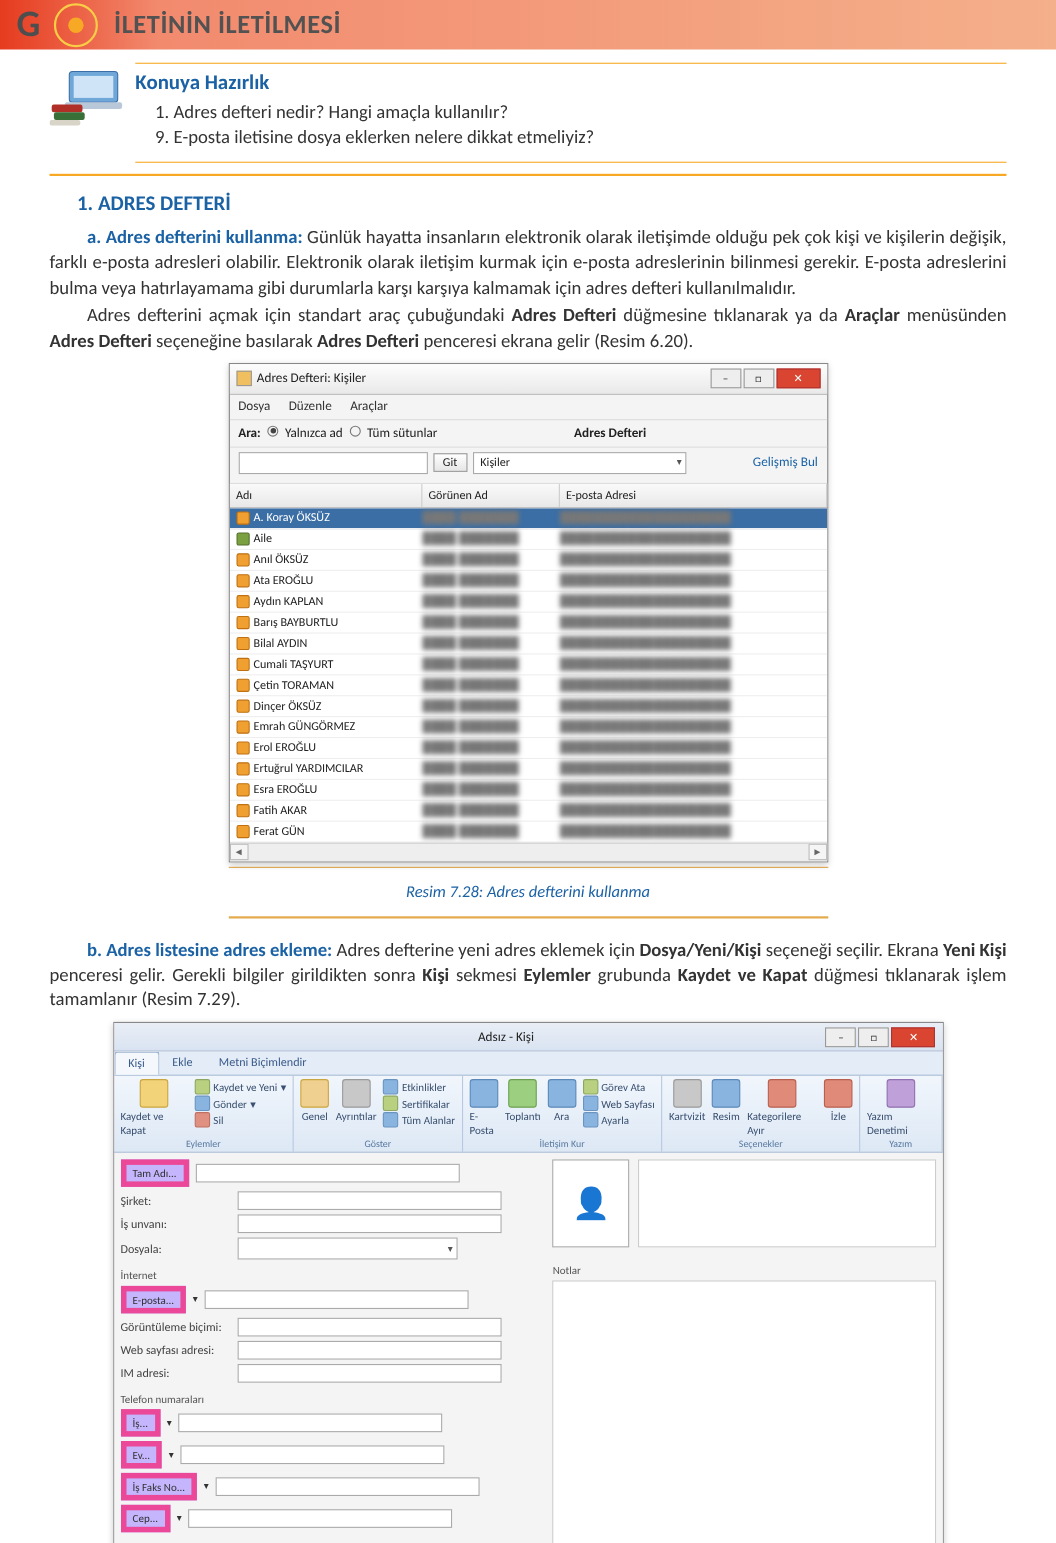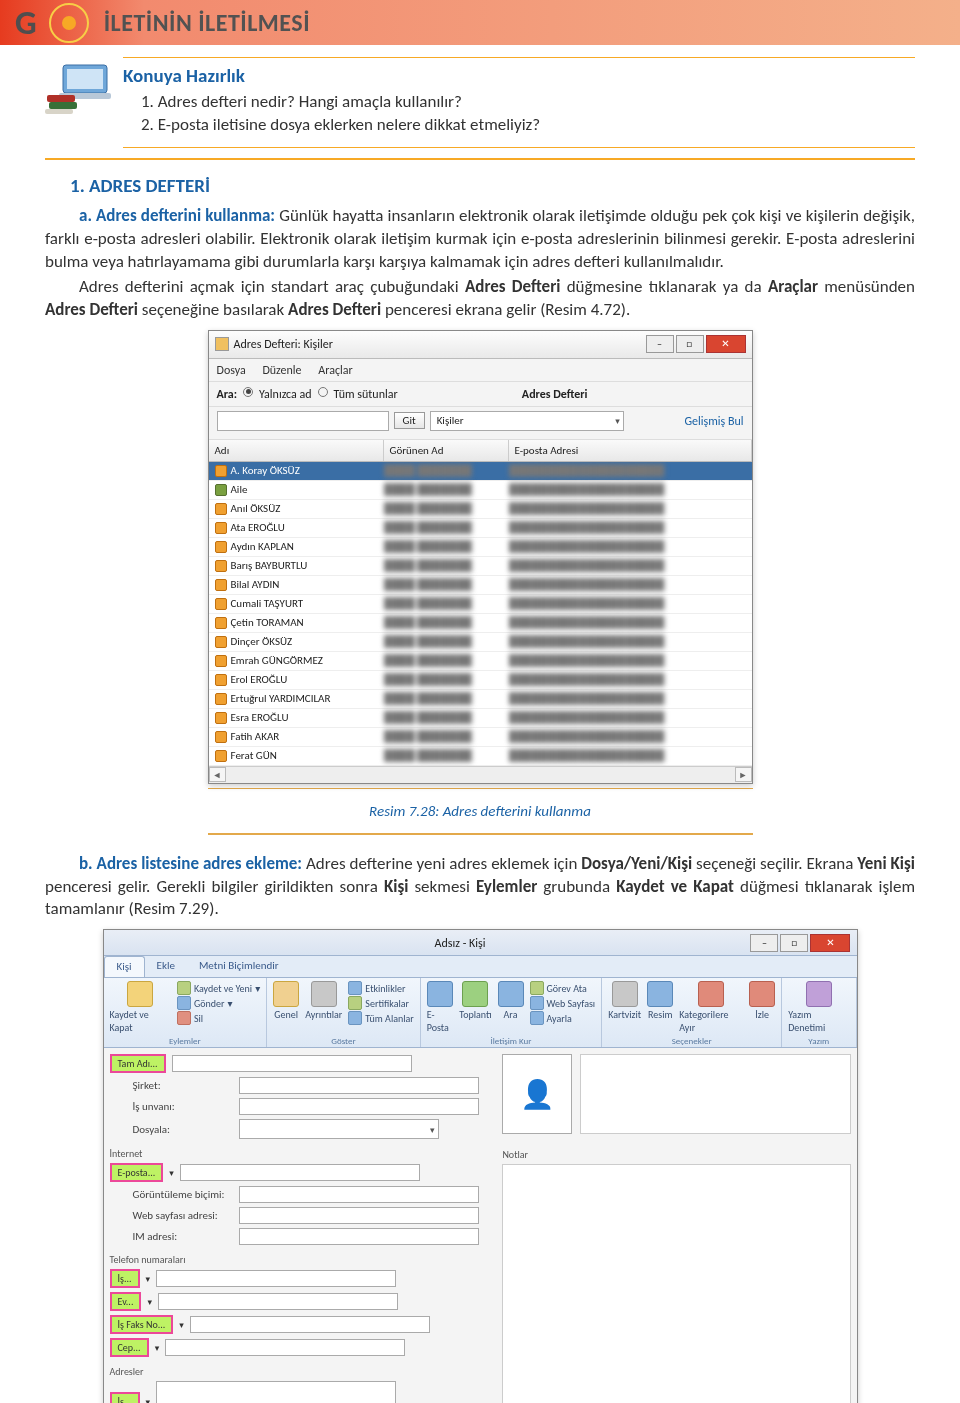--- a/index.html
+++ b/index.html
@@ -73,23 +73,23 @@
   .ricon.red{background:#e08a7a;border-color:#b86050;}
   .ricon.purple{background:#c0a0d8;border-color:#9070b0;}
   .ricon.gray{background:#c8c8c8;border-color:#999;}
   .rmini { font-size:10px; color:#3a5070; white-space:nowrap; display:flex; align-items:center; gap:3px; }
   .ricon-sm{width:14px;height:14px;background:#b8d080;border:1px solid #8aa860;display:inline-block;border-radius:2px;}
   .ricon-sm.b{background:#8ab4e0;border-color:#6a94c0;}
   .ricon-sm.r{background:#e09080;border-color:#c07060;}
   .rgroup-label { text-align:center; font-size:9px; color:#5a7aa0; margin-top:1px; }
   .form-area { background:#f4f4f4; padding:6px; height:390px; font-size:11px; color:#333; }
   .frow { display:flex; align-items:center; margin-bottom:4px; gap:6px; }
-  .flbl { width:100px; text-align:left; font-size:11px; color:#444;margin-left:23px; }
+  .flbl { width:100px; text-align:left; font-size:11px; color:#444; }
   .finput { flex:1; height:17px; border:1px solid #aaa; background:#fff; max-width:240px; }
-  .flbl-box { border:2px solid #ec4899; background:#bef264; padding:1px 6px; font-size:10px; }
+  .flbl-box { border:5px solid #ec4899; background:#c4b5fd; padding:1px 6px; font-size:10px; }
   .sect-hdr { font-size:10px; color:#555; margin:8px 0 3px 0; }
   .photoslot { width:70px; height:80px; border:1px solid #aaa; background:#fff; display:flex; align-items:center; justify-content:center; }
   .photoslot span{font-size:28px;color:#bbb;}
   .notesbox{ border:1px solid #ccc; background:#fff; flex:1; height:170px; }
   .form-top { display:flex; gap:10px; }
   .form-left { flex:1.1; }
   .form-right { flex:1; display:flex; flex-direction:column; }
 </style>
 </head>
 <body>
@@ -108,32 +108,32 @@
       <rect x="18" y="8" width="44" height="28" rx="3" fill="#6fa7d9" stroke="#3a6ea5"></rect>
       <rect x="22" y="12" width="36" height="20" fill="#cfe4f6"></rect>
       <rect x="14" y="36" width="52" height="6" rx="2" fill="#b8c8d8"></rect>
       <rect x="2" y="38" width="28" height="7" rx="2" fill="#b03028"></rect>
       <rect x="4" y="45" width="28" height="7" rx="2" fill="#387038"></rect>
       <rect x="0" y="52" width="28" height="5" rx="2" fill="#d8d4c8"></rect>
     </svg>
     <div class="topic-box">
       <div class="topic-title">Konuya Hazırlık</div>
       <div class="topic-line">1. Adres defteri nedir? Hangi amaçla kullanılır?</div>
-      <div class="topic-line">2. E-posta iletisine dosya eklerken nelere dikkat etmeliyiz?</div>
+      <div class="topic-line">9. E-posta iletisine dosya eklerken nelere dikkat etmeliyiz?</div>
     </div>
   </div>
   <hr class="hr-orange">
 
   <div class="section-title">1. ADRES DEFTERİ</div>
 
   <p class="para">
     <span class="bold-inline">a. Adres defterini kullanma: </span><span>Günlük hayatta insanların elektronik olarak iletişimde olduğu pek çok kişi ve kişilerin değişik, farklı e-posta adresleri olabilir. Elektronik olarak iletişim kurmak için e-posta adreslerinin bilinmesi gerekir. E-posta adreslerini bulma veya hatırlayamama gibi durumlarla karşı karşıya kalmamak için adres defteri kullanılmalıdır.</span>
   </p>
   <p class="para">
-    <span>Adres defterini açmak için standart araç çubuğundaki </span><span class="bold-black">Adres Defteri</span><span> düğmesine tıklanarak ya da </span><span class="bold-black">Araçlar</span><span> menüsünden </span><span class="bold-black">Adres Defteri</span><span> seçeneğine basılarak </span><span class="bold-black">Adres Defteri</span><span> penceresi ekrana gelir (Resim 4.72).</span>
+    <span>Adres defterini açmak için standart araç çubuğundaki </span><span class="bold-black">Adres Defteri</span><span> düğmesine tıklanarak ya da </span><span class="bold-black">Araçlar</span><span> menüsünden </span><span class="bold-black">Adres Defteri</span><span> seçeneğine basılarak </span><span class="bold-black">Adres Defteri</span><span> penceresi ekrana gelir (Resim 6.20).</span>
   </p>
 
   <div class="screenshot-wrap">
     <div class="win win1">
       <div class="titlebar">
         <div class="t-left">
           <span class="t-icon"></span>
           <span class="t-title">Adres Defteri: Kişiler</span>
         </div>
         <div class="win-btns">

